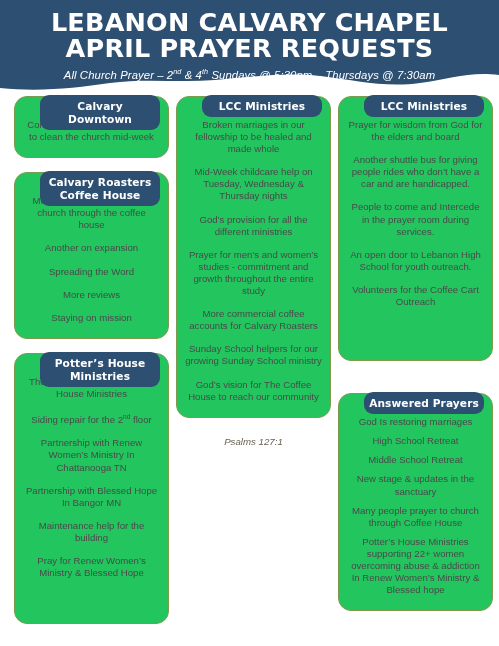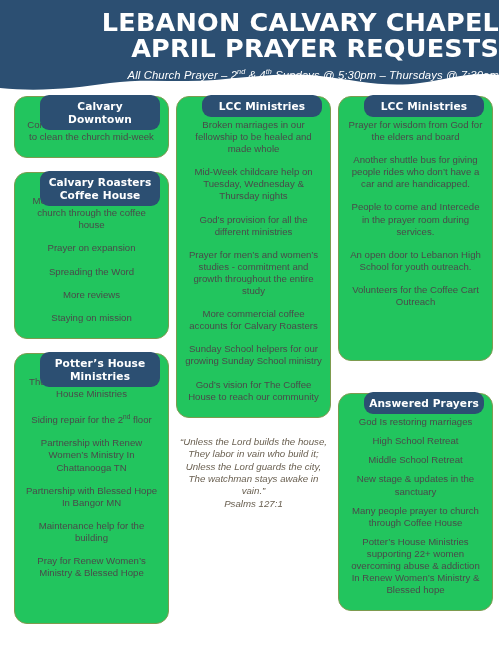--- a/index.html
+++ b/index.html
@@ -27,21 +27,21 @@
   .header-bg {
     position: absolute;
     top: 0; left: 0;
     width: 499px;
     height: 96px;
   }
   .header-inner {
     position: absolute;
     top: 0; left: 0;
     width: 499px;
-    text-align: right;
+    text-align: center;
     padding-top: 9px;
   }
   .title-line {
     font-family: "DejaVu Sans", sans-serif;
     font-weight: bold;
     font-size: 25.5px;
     letter-spacing: 0.2px;
     line-height: 26px;
     color: #ffffff;
     white-space: nowrap;
@@ -160,21 +160,21 @@
       </div>
     </div>
 
     <div class="card has-two-line-header">
       <div class="card-header">
         <div>Calvary Roasters</div>
         <div>Coffee House</div>
       </div>
       <div class="card-body">
         <p class="item">More people would come to church through the coffee house</p>
-        <p class="item">Prayer on expansion</p>
+        <p class="item">Another on expansion</p>
         <p class="item">Spreading the Word</p>
         <p class="item">More reviews</p>
         <p class="item">Staying on mission</p>
       </div>
     </div>
 
     <div class="card">
       <div class="card-header">Potter’s House Ministries</div>
       <div class="card-body" style="padding-bottom:44px;">
         <p class="item">The Lord’s leading of Potter’s House Ministries</p>
@@ -196,21 +196,20 @@
         <p class="item">Mid-Week childcare help on Tuesday, Wednesday &amp; Thursday nights</p>
         <p class="item">God’s provision for all the different ministries</p>
         <p class="item">Prayer for men’s and women’s studies - commitment and growth throughout the entire study</p>
         <p class="item">More commercial coffee accounts for Calvary Roasters</p>
         <p class="item">Sunday School helpers for our growing Sunday School ministry</p>
         <p class="item">God’s vision for The Coffee House to reach our community</p>
       </div>
     </div>
 
     <div class="quote">
-      <span>“Unless the Lord builds the house, They labor in vain who build it; Unless the Lord guards the city, The watchman stays awake in vain.”</span>
       <span class="quote-ref">Psalms 127:1</span>
     </div>
   </div>
 
   <div class="col col-right">
 
     <div class="card">
       <div class="card-header">LCC Ministries</div>
       <div class="card-body" style="padding-bottom:52px;">
         <p class="item">Prayer for wisdom from God for the elders and board</p>

